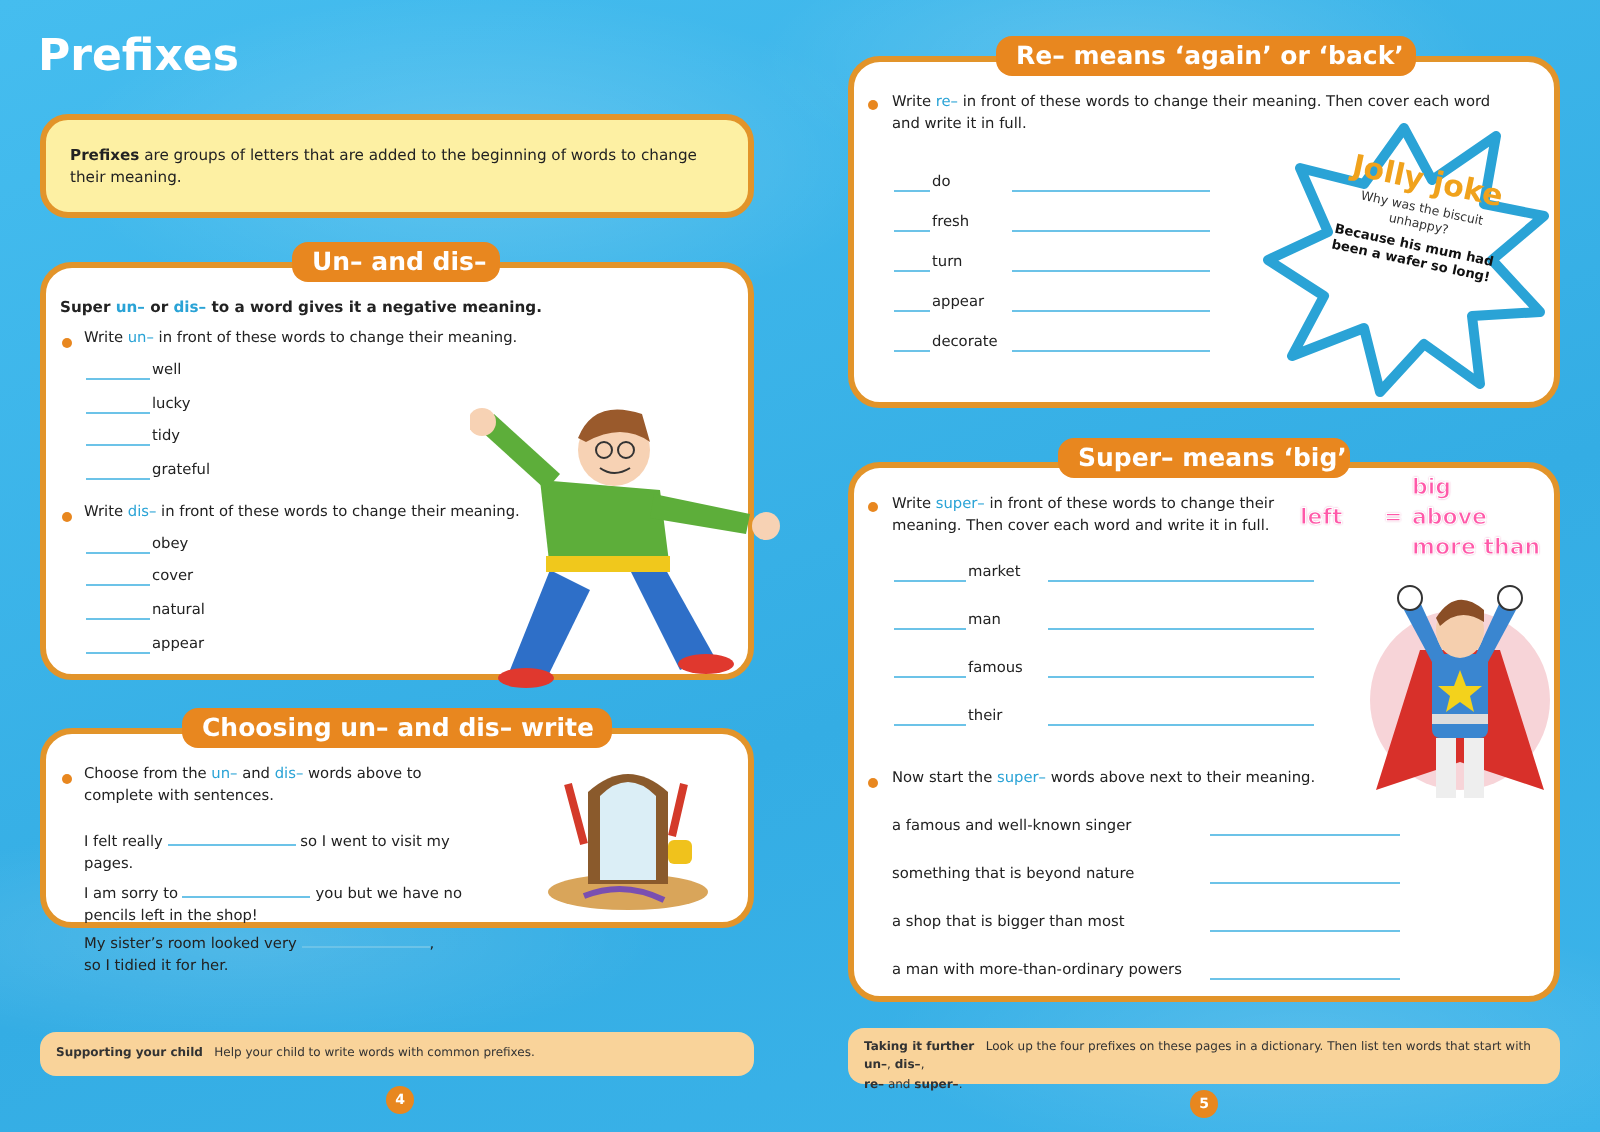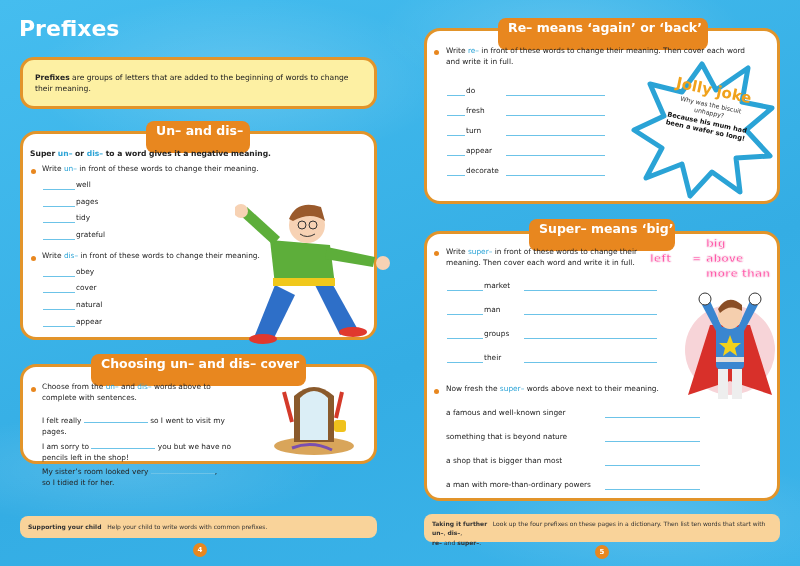--- a/index.html
+++ b/index.html
@@ -7,21 +7,21 @@
 .bg{position:absolute;inset:0;background:
  radial-gradient(ellipse 300px 120px at 240px 80px,rgba(255,255,255,.18),transparent 70%),
  radial-gradient(ellipse 260px 90px at 560px 30px,rgba(255,255,255,.16),transparent 70%),
  radial-gradient(ellipse 300px 80px at 120px 470px,rgba(255,255,255,.14),transparent 70%),
  radial-gradient(ellipse 300px 90px at 650px 520px,rgba(255,255,255,.14),transparent 70%),
  linear-gradient(160deg,#45bdef,#34ade4 60%,#3cb4ea)}
 .abs{position:absolute}
 .title{left:19px;top:16px;font-size:22px;font-weight:bold;color:#fff}
 .panel{position:absolute;background:#fff;border:3px solid #e2942a;border-radius:16px}
 .intro{left:20px;top:57px;width:357px;height:52px;background:#fdf0a3;border-radius:14px;padding:12px 12px;font-size:7.6px;line-height:1.5;color:#222}
-.hdr{position:absolute;background:#e8871f;color:#fff;font-weight:bold;border-radius:8px;text-align:right;white-space:nowrap;font-size:12.5px;padding:2px 10px;height:32px;line-height:16px}
+.hdr{position:absolute;background:#e8871f;color:#fff;font-weight:bold;border-radius:8px;text-align:right;white-space:nowrap;font-size:12.5px;padding:2px 10px;height:20px;line-height:16px}
 .t{position:absolute;font-size:7.4px;color:#222;white-space:nowrap;line-height:1.45}
 .b{font-weight:bold}
 .blue{color:#2aa3d6}
 .dot{position:absolute;width:5px;height:5px;border-radius:50%;background:#e8871f}
 .ln{position:absolute;height:1px;background:#6cc3e8}
 .tip{position:absolute;background:#f9d39a;border-radius:8px;font-size:6px;color:#333;padding:5px 8px;line-height:1.55}
 .pg{position:absolute;width:14px;height:14px;border-radius:50%;background:#e8871f;color:#fff;font-size:7px;font-weight:bold;text-align:center;line-height:14px}
 .pinkw{font-weight:bold;color:#ff59a9;font-size:11px;-webkit-text-stroke:.6px #fff;text-shadow:0 0 1px #d33a86;position:absolute;white-space:nowrap;line-height:1}
 </style>
 </head>
@@ -40,21 +40,21 @@
 <div class="t b" style="left:30px;top:148px;font-size:7.6px">
   <span>Super </span><span class="blue">un–</span><span> or </span><span class="blue">dis–</span><span> to a word gives it a negative meaning.</span>
 </div>
 <div class="dot" style="left:31px;top:169px"></div>
 <div class="t" style="left:42px;top:164px">
   <span>Write </span><span class="blue">un–</span><span> in front of these words to change their meaning.</span>
 </div>
 <div class="ln" style="left:43px;top:189px;width:32px"></div>
 <div class="t" style="left:76px;top:180px">well</div>
 <div class="ln" style="left:43px;top:206px;width:32px"></div>
-<div class="t" style="left:76px;top:197px">pages</div>
+<div class="t" style="left:76px;top:197px">lucky</div>
 <div class="ln" style="left:43px;top:222px;width:32px"></div>
 <div class="t" style="left:76px;top:213px">tidy</div>
 <div class="ln" style="left:43px;top:239px;width:32px"></div>
 <div class="t" style="left:76px;top:230px">grateful</div>
 
 <div class="dot" style="left:31px;top:256px"></div>
 <div class="t" style="left:42px;top:251px">
   <span>Write </span><span class="blue">dis–</span><span> in front of these words to change their meaning.</span>
 </div>
 <div class="ln" style="left:43px;top:276px;width:32px"></div>
@@ -78,21 +78,21 @@
   <circle cx="6" cy="26" r="7" fill="#f7d2b4"></circle>
   <circle cx="148" cy="78" r="7" fill="#f7d2b4"></circle>
   <circle cx="72" cy="40" r="18" fill="#f7d2b4"></circle>
   <path d="M54 34 Q62 14 86 22 L90 36 Q76 26 58 36 Z" fill="#9a5a2c"></path>
   <circle cx="67" cy="40" r="4" fill="none" stroke="#333" stroke-width="1"></circle>
   <circle cx="78" cy="40" r="4" fill="none" stroke="#333" stroke-width="1"></circle>
   <path d="M65 49 Q72 54 80 49" stroke="#333" fill="none"></path>
 </svg>
 
 <div class="panel" style="left:20px;top:364px;width:357px;height:100px"></div>
-<div class="hdr" style="left:91px;top:354px;width:215px">Choosing un– and dis– cover</div>
+<div class="hdr" style="left:91px;top:354px;width:215px">Choosing un– and dis– write</div>
 <div class="dot" style="left:31px;top:387px"></div>
 <div class="t" style="left:42px;top:382px">
   <span>Choose from the </span><span class="blue">un–</span><span> and </span><span class="blue">dis–</span><span> words above to</span><br><span>complete with sentences.</span>
 </div>
 <div class="t" style="left:42px;top:416px">
   <span>I felt really</span> <span style="display:inline-block;width:64px;border-bottom:1px solid #6cc3e8"></span> <span>so I went to visit my</span><br><span>pages.</span>
 </div>
 <div class="t" style="left:42px;top:442px">
   <span>I am sorry to</span> <span style="display:inline-block;width:64px;border-bottom:1px solid #6cc3e8"></span> <span>you but we have no</span><br><span>pencils left in the shop!</span>
 </div>
@@ -158,21 +158,21 @@
 <div class="pinkw" style="left:706px;top:253px">above</div>
 <div class="pinkw" style="left:706px;top:268px">more than</div>
 
 <div class="ln" style="left:447px;top:290px;width:36px"></div>
 <div class="t" style="left:484px;top:281px">market</div>
 <div class="ln" style="left:524px;top:290px;width:133px"></div>
 <div class="ln" style="left:447px;top:314px;width:36px"></div>
 <div class="t" style="left:484px;top:305px">man</div>
 <div class="ln" style="left:524px;top:314px;width:133px"></div>
 <div class="ln" style="left:447px;top:338px;width:36px"></div>
-<div class="t" style="left:484px;top:329px">groups</div>
+<div class="t" style="left:484px;top:329px">famous</div>
 <div class="ln" style="left:524px;top:338px;width:133px"></div>
 <div class="ln" style="left:447px;top:362px;width:36px"></div>
 <div class="t" style="left:484px;top:353px">their</div>
 <div class="ln" style="left:524px;top:362px;width:133px"></div>
 
 <svg class="abs" style="left:680px;top:285px" width="100" height="125" viewBox="0 0 100 125">
   <circle cx="50" cy="65" r="45" fill="#f7d4d8"></circle>
   <path d="M30 40 L8 110 L50 96 L92 110 L70 40 Z" fill="#d8302a"></path>
   <rect x="36" y="42" width="28" height="42" rx="4" fill="#3a86d0"></rect>
   <polygon points="50,50 53,58 61,58 55,63 57,71 50,66 43,71 45,63 39,58 47,58" fill="#f3d21c"></polygon>
@@ -182,21 +182,21 @@
   <path d="M36 46 L22 20 L30 16 L42 42 Z" fill="#3a86d0"></path>
   <path d="M64 46 L78 20 L70 16 L58 42 Z" fill="#3a86d0"></path>
   <circle cx="25" cy="14" r="6" fill="#fff" stroke="#333"></circle>
   <circle cx="75" cy="14" r="6" fill="#fff" stroke="#333"></circle>
   <ellipse cx="50" cy="30" rx="12" ry="14" fill="#f5cfae"></ellipse>
   <path d="M38 24 Q48 8 62 20 L62 26 Q50 18 40 28 Z" fill="#8a4e26"></path>
 </svg>
 
 <div class="dot" style="left:434px;top:389px"></div>
 <div class="t" style="left:446px;top:384px">
-  <span>Now fresh the </span><span class="blue">super–</span><span> words above next to their meaning.</span>
+  <span>Now start the </span><span class="blue">super–</span><span> words above next to their meaning.</span>
 </div>
 <div class="t" style="left:446px;top:408px">a famous and well-known singer</div>
 <div class="ln" style="left:605px;top:417px;width:95px"></div>
 <div class="t" style="left:446px;top:432px">something that is beyond nature</div>
 <div class="ln" style="left:605px;top:441px;width:95px"></div>
 <div class="t" style="left:446px;top:456px">a shop that is bigger than most</div>
 <div class="ln" style="left:605px;top:465px;width:95px"></div>
 <div class="t" style="left:446px;top:480px">a man with more-than-ordinary powers</div>
 <div class="ln" style="left:605px;top:489px;width:95px"></div>
 

